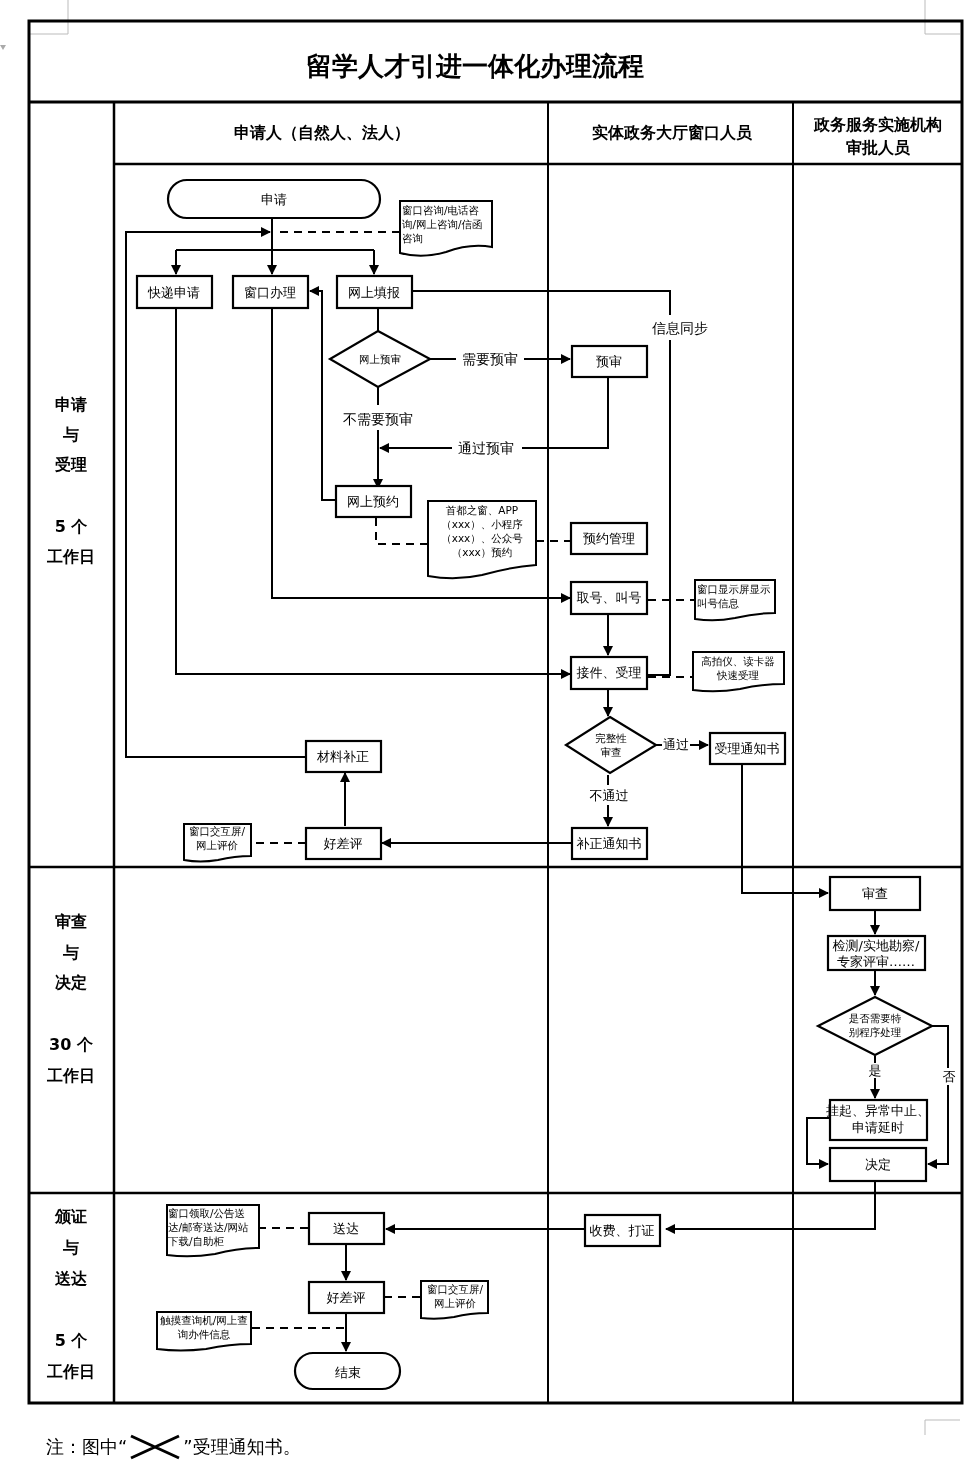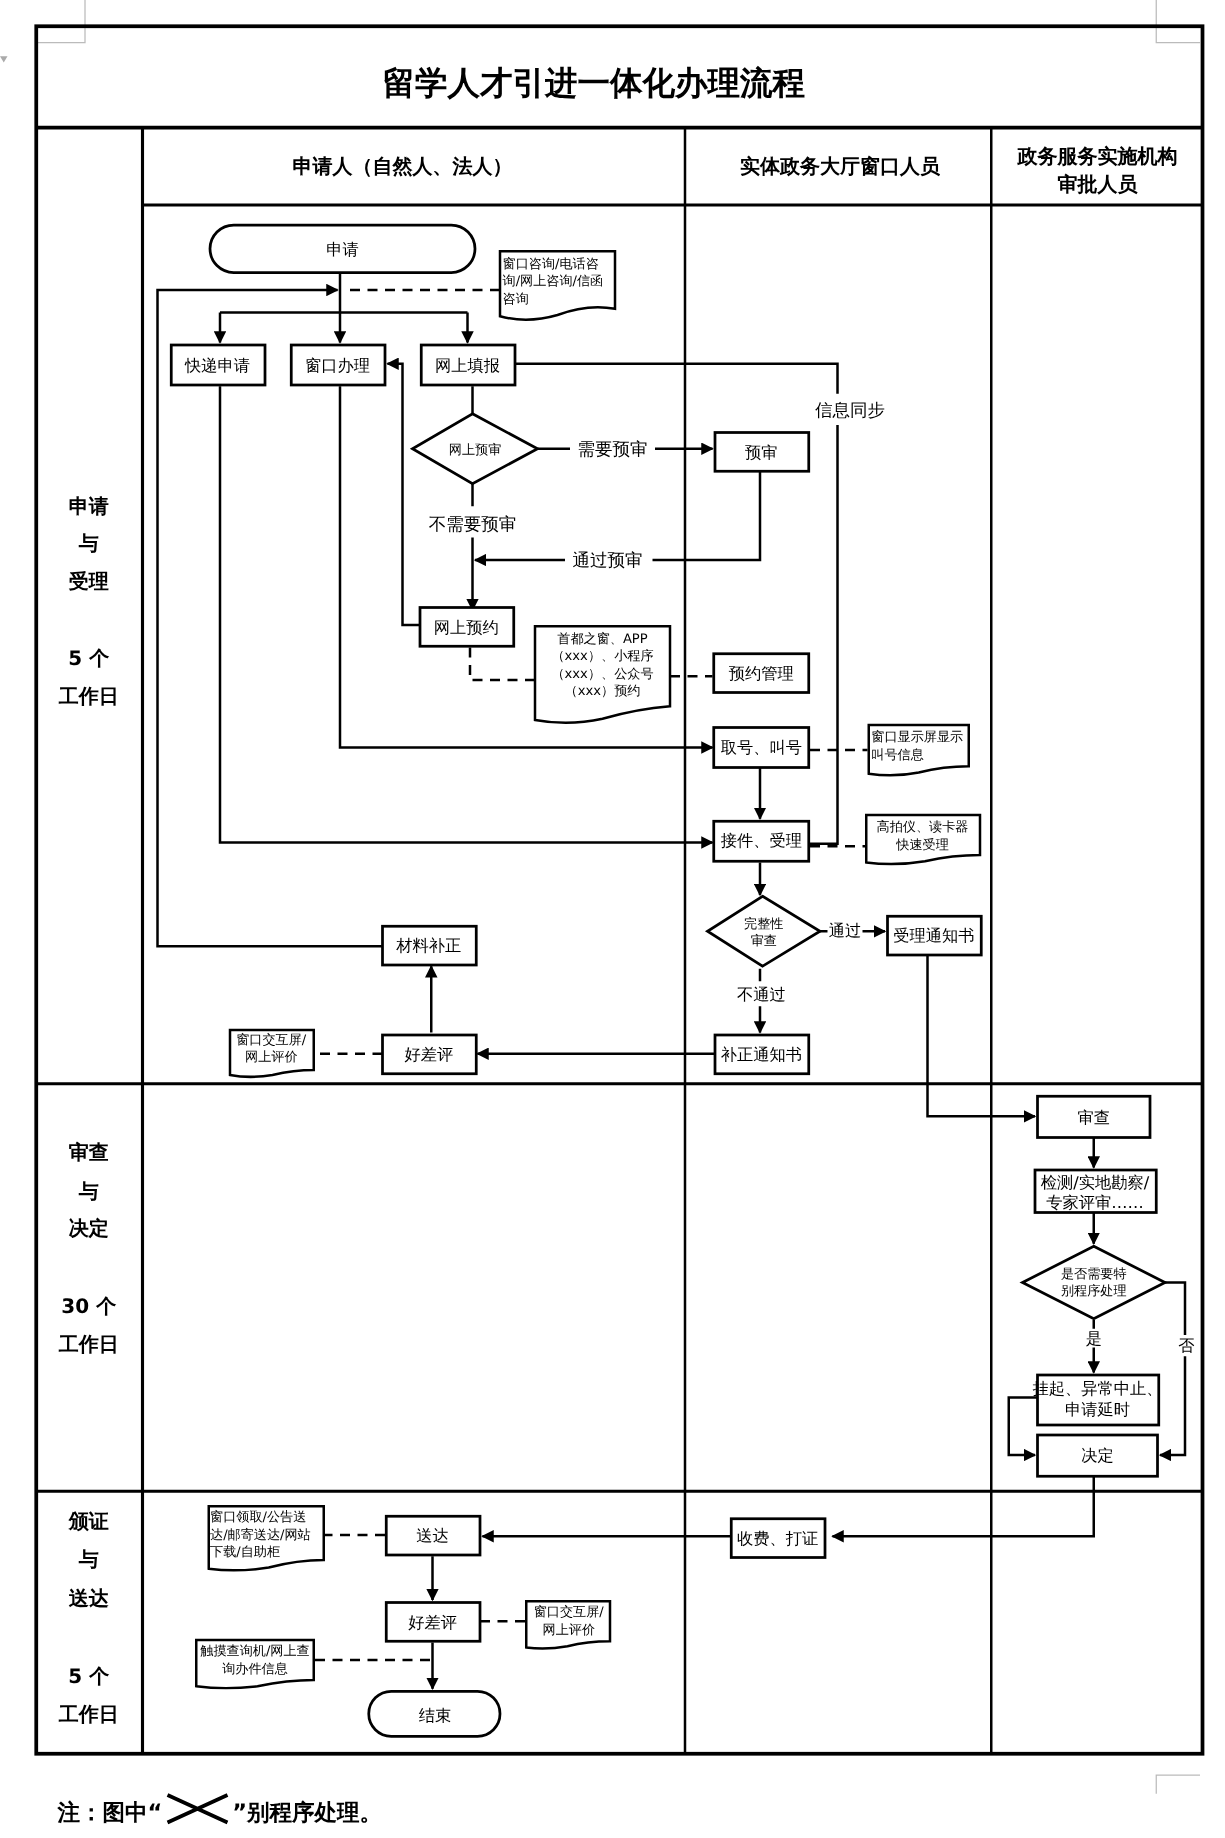--- a/index.html
+++ b/index.html
@@ -6,21 +6,21 @@
   body { width: 980px; height: 1470px; position: relative; overflow: hidden;
          font-family: "DejaVu Sans", "Liberation Sans", sans-serif; color: #000; }
   #canvas { position: absolute; left: 0; top: 0; }
   .title { font-size: 26px; font-weight: bold; }
   .hdr { font-size: 16px; font-weight: bold; }
   .stage { font-size: 16px; font-weight: bold; }
   .node-text { font-size: 13px; }
   .small-text { font-size: 10.5px; }
   .label-text { font-size: 14px; }
   .note { position: absolute; left: 46px; top: 1432px; font-size: 18px;
-          font-family: "DejaVu Sans", sans-serif; display: flex; align-items: flex-end; font-weight: bold; }
+          font-family: "DejaVu Sans", sans-serif; display: flex; align-items: center; }
   .note svg { margin: 0 2px; }
 </style>
 </head>
 <body>
 
 <svg id="canvas" width="980" height="1470" viewBox="0 0 980 1470" xmlns="http://www.w3.org/2000/svg">
   <defs>
     <marker id="arr" markerWidth="10" markerHeight="10" refX="9" refY="5" orient="auto" markerUnits="userSpaceOnUse">
       <path d="M0,0 L10,5 L0,10 z" fill="#000"></path>
     </marker>
@@ -310,14 +310,14 @@
     <text class="node-text" x="875" y="1075" text-anchor="middle">是</text>
     <text class="node-text" x="949" y="1081" text-anchor="middle">否</text>
   </g>
 </svg>
 
 <div class="note">
   <span>注：图中“</span>
   <svg width="52" height="30" viewBox="0 0 52 30">
     <path d="M2,4 L50,26 M2,26 L50,4" stroke="#000" stroke-width="3" fill="none"></path>
   </svg>
-  <span>”别程序处理。</span>
+  <span>”受理通知书。</span>
 </div>
 
 </body></html>

